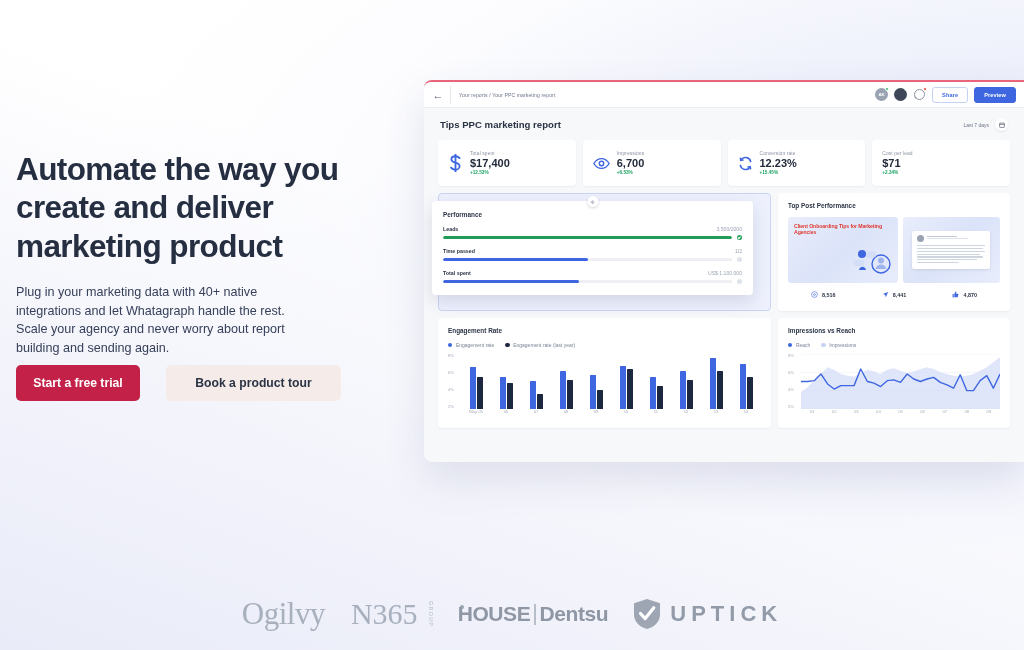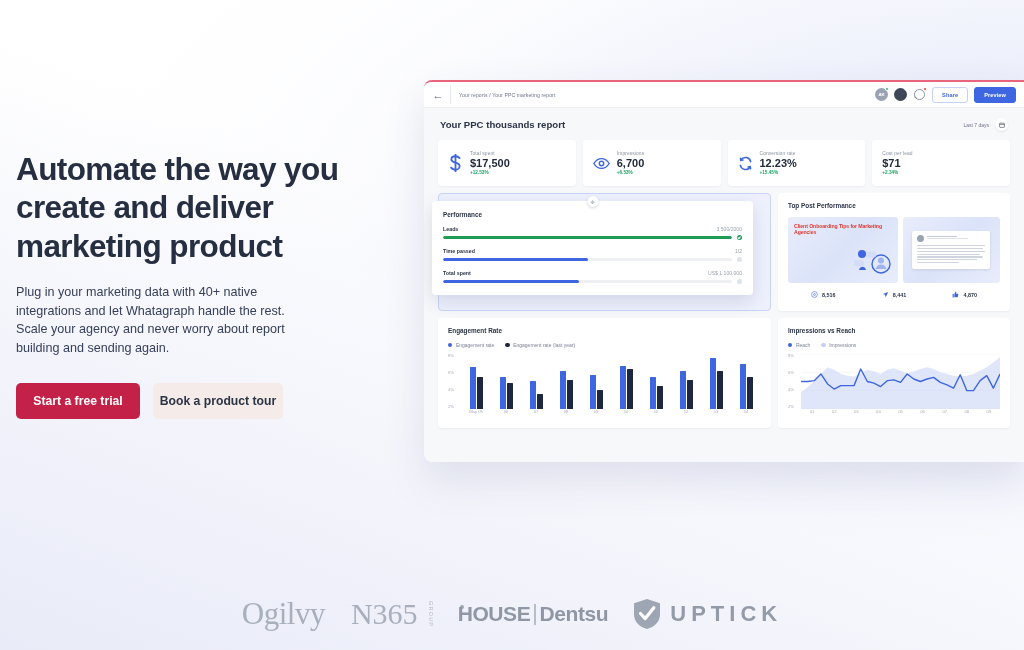--- a/index.html
+++ b/index.html
@@ -31,33 +31,33 @@
     letter-spacing: -0.6px;
     color: #252f41;
   }
   .hero p {
     margin-top: 18px;
     font-size: 12.6px;
     line-height: 1.47;
     color: #36405a;
     width: 300px;
   }
-  .hero-btns { margin-top: 26px; display: flex; gap: 13px; }
+  .hero-btns { margin-top: 8px; display: flex; gap: 26px; }
   .btn {
     border: none;
     border-radius: 5px;
     font-size: 12.2px;
     font-weight: 700;
     cursor: pointer;
     font-family: "Liberation Sans", sans-serif;
     padding: 11px 0;
     text-align: center;
   }
   .btn-primary { background: #c32148; color: #fff; width: 124px; }
-  .btn-secondary { background: #f5ece9; color: #2b3445; width: 130px; }
+  .btn-secondary { background: #f5ece9; color: #2b3445; width: 175px; }
 
   
   .dash {
     position: absolute;
     left: 424px; top: 80px;
     width: 600px; height: 382px;
     background: #f7f8fa;
     border-radius: 8px 0 0 8px;
     border-top: 2px solid #e8657b;
     box-shadow: 0 18px 40px rgba(60,70,120,0.13);
@@ -287,21 +287,21 @@
           <span class="dot"></span>
         </div>
         <div class="tb-btn share">Share</div>
         <div class="tb-btn preview">Preview</div>
       </div>
     </div>
 
     <div class="dash-body">
 
       <div class="report-head">
-        <div class="report-title">Your PPC thousands report</div>
+        <div class="report-title">Tips PPC marketing report</div>
         <div class="report-range">
           <span class="range-label">Last 7 days</span>
           <span class="cal-icon">
             <svg viewBox="0 0 16 16" fill="none" stroke="#3d4757" stroke-width="1.6">
               <rect x="1.6" y="3" width="12.8" height="11.4" rx="1.6"></rect>
               <line x1="1.6" y1="6.4" x2="14.4" y2="6.4"></line>
             </svg>
           </span>
         </div>
       </div>
@@ -310,21 +310,21 @@
 
         <div class="kpi">
           <span class="kpi-icon">
             <svg width="15" height="18" viewBox="0 0 20 24" fill="none" stroke="#3d66e0" stroke-width="2.4" stroke-linecap="round">
               <path d="M15.5 5.5C14 3.8 12 3 10 3C6.7 3 4.5 4.6 4.5 7.2C4.5 12.4 15.5 10.4 15.5 16C15.5 18.8 13 21 10 21C7.5 21 5.3 20 4 18.2"></path>
               <line x1="10" y1="0.8" x2="10" y2="23.2"></line>
             </svg>
           </span>
           <span>
             <span class="kpi-label" style="display:block">Total spent</span>
-            <span class="kpi-value" style="display:block">$17,500</span>
+            <span class="kpi-value" style="display:block">$17,400</span>
             <span class="kpi-delta" style="display:block">+12.53%</span>
           </span>
         </div>
 
         <div class="kpi">
           <span class="kpi-icon">
             <svg width="17" height="13" viewBox="0 0 24 17" fill="none" stroke="#3d66e0" stroke-width="2">
               <path d="M1.2 8.5C4 4 8 1.6 12 1.6C16 1.6 20 4 22.8 8.5C20 13 16 15.4 12 15.4C8 15.4 4 13 1.2 8.5Z"></path>
               <circle cx="12" cy="8.5" r="3.1"></circle>
             </svg>

